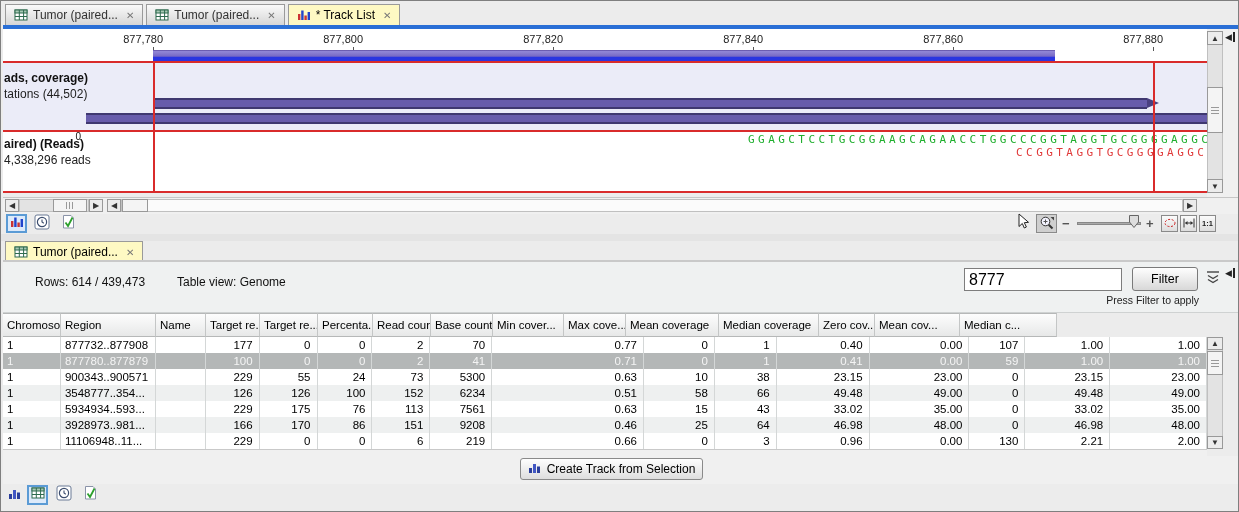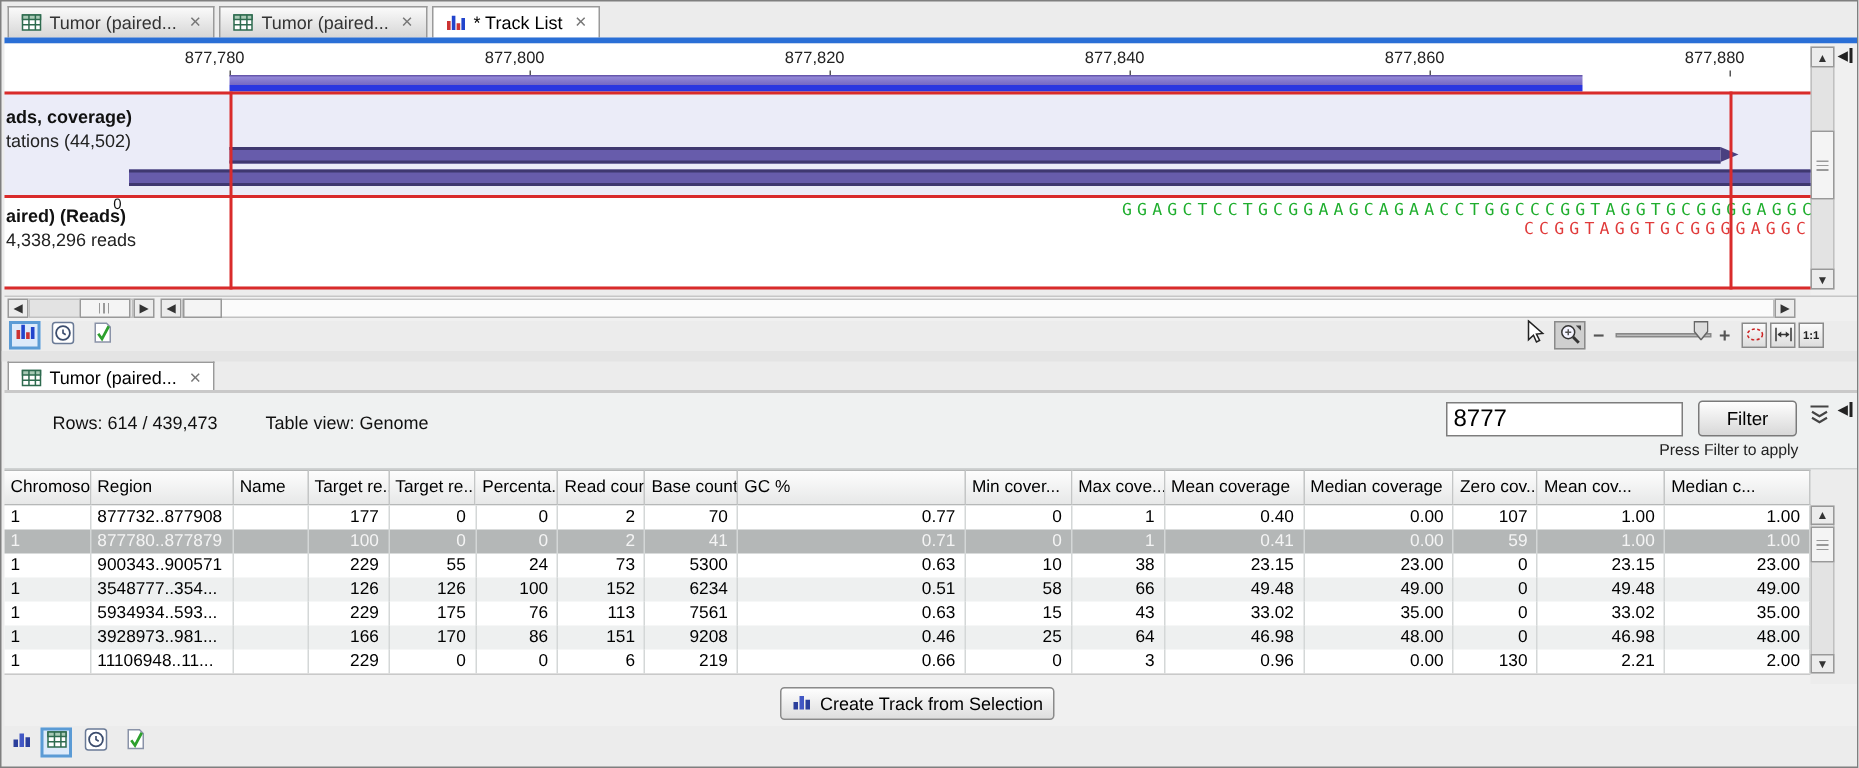--- a/index.html
+++ b/index.html
@@ -6,21 +6,21 @@
   .win{position:relative;width:1239px;height:512px;background:#ececec;border:1px solid #7f7f7f;
        font-family:"Liberation Sans",sans-serif;overflow:hidden;box-sizing:border-box;
        --focus-blue:#2a6fd6;--selection-red:#d92b2b;--annotation-purple:#675cab;
        --read-forward-green:#1fae2e;--read-reverse-red:#e03a3a;--selected-row-gray:#b4b7b7;}
   .abs{position:absolute;}
   
   .tabbar{position:absolute;display:flex;gap:3px;align-items:flex-end;}
   .tab{display:inline-flex;align-items:center;gap:5px;height:21px;padding:0 8px;box-sizing:border-box;
        background:linear-gradient(#fafafa,#d6d6d6);border:1px solid #9a9a9a;border-bottom:none;
        font-size:12px;color:#333;white-space:nowrap;}
-  .tab.active{background:#ffffff;color:#000;text-align:center;}
+  .tab.active{background:#fef9c3;color:#000;text-align:center;}
   .tab-close{color:#777;font-size:10px;margin-left:3px;}
   .tab-icon{display:inline-flex;}
   .focus-line{position:absolute;left:2px;top:24px;width:1235px;height:4px;background:var(--focus-blue);}
   
   .ruler-zone{left:2px;top:28px;width:1204px;height:32px;background:#fff;}
   .right-strip{left:1206px;top:28px;width:31px;height:168px;background:#f0f0f0;}
   .tick-label{position:absolute;font-size:11px;color:#222;width:80px;text-align:right;}
   .tick-mark{position:absolute;width:1px;height:4px;background:#555;}
   .sel-bar{left:152px;top:49px;width:902px;height:11px;
            background:linear-gradient(180deg,#5a4aa0 0%,#9186d6 14%,#7668c4 58%,#2a35e0 62%,#2a35e0 100%);}
@@ -305,21 +305,20 @@
 
   <div class="abs grid-head" id="grid-head">
       <div class="hcell" style="width: 58px;">Chromoso...</div>
       <div class="hcell" style="width: 95px;">Region</div>
       <div class="hcell" style="width: 50px;">Name</div>
       <div class="hcell" style="width: 54px;">Target re...</div>
       <div class="hcell" style="width: 58px;">Target re...</div>
       <div class="hcell" style="width: 55px;">Percenta...</div>
       <div class="hcell" style="width: 58px;">Read count</div>
       <div class="hcell" style="width: 62px;">Base count</div>
-      <div class="hcell" style="width: 152px;">GC %</div>
       <div class="hcell" style="width: 71px;">Min cover...</div>
       <div class="hcell" style="width: 62px;">Max cove...</div>
       <div class="hcell" style="width: 93px;">Mean coverage</div>
       <div class="hcell" style="width: 100px;">Median coverage</div>
       <div class="hcell" style="width: 56px;">Zero cov...</div>
       <div class="hcell" style="width: 85px;">Mean cov...</div>
       <div class="hcell" style="width: 97px;">Median c...</div>
     </div>
   <div class="abs grid-body" id="grid-body">
       <div class="trow">

